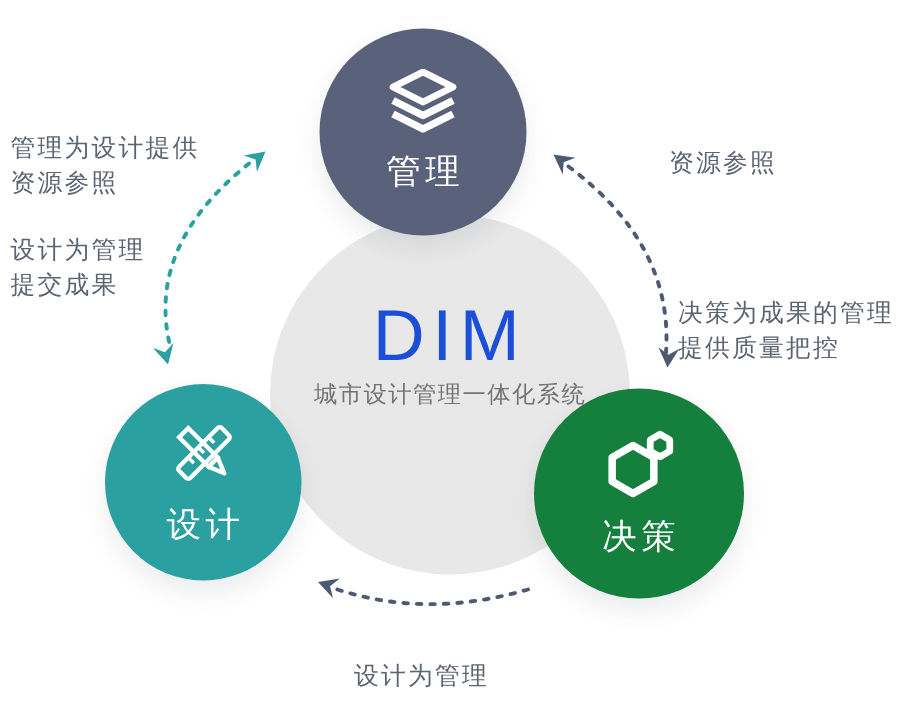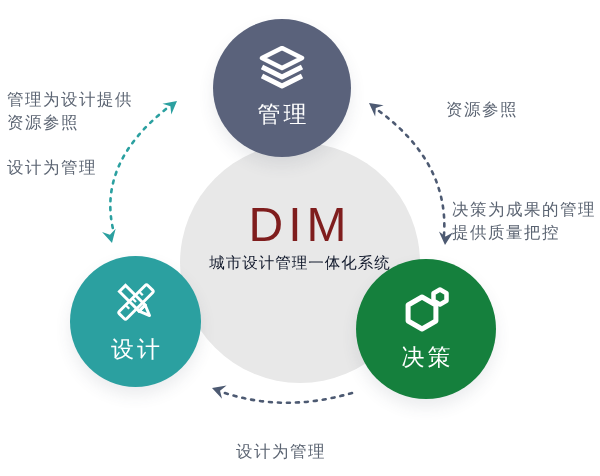--- a/index.html
+++ b/index.html
@@ -15,25 +15,25 @@
   
   .center-circle {
     position: absolute; left: 180px; top: 143px;
     width: 240px; height: 240px; border-radius: 50%;
     background: #e8e8e8; z-index: 1;
     display: flex; flex-direction: column; align-items: center;
   }
   .center-title {
     margin-top: 58px;
     font-size: 48px; line-height: 48px; letter-spacing: 5px;
-    color: #7f1d1d; font-weight: 400;
+    color: #1d4ed8; font-weight: 400;
   }
   .center-subtitle {
     margin-top: 4px;
-    font-size: 15.5px; letter-spacing: 1px; color: #0f172a;
+    font-size: 15.5px; letter-spacing: 1px; color: #737373;
     white-space: nowrap;
   }
 
   
   .node {
     position: absolute; border-radius: 50%; z-index: 3;
     display: flex; flex-direction: column; align-items: center; justify-content: center;
     box-shadow: 0 8px 16px rgba(60,70,90,0.10);
   }
   .node-management { left: 213px; top: 19px;  width: 138px; height: 138px; background: #5a627b; }
@@ -123,20 +123,21 @@
     </svg>
     <div class="node-label">决策</div>
   </div>
 
   <div class="annotation ann-1">
     <div>管理为设计提供</div>
     <div>资源参照</div>
   </div>
   <div class="annotation ann-2">
     <div>设计为管理</div>
+    <div>提交成果</div>
   </div>
   <div class="annotation ann-3">
     <div>资源参照</div>
   </div>
   <div class="annotation ann-4">
     <div>决策为成果的管理</div>
     <div>提供质量把控</div>
   </div>
   <div class="annotation ann-5">
     <div>设计为管理</div>

